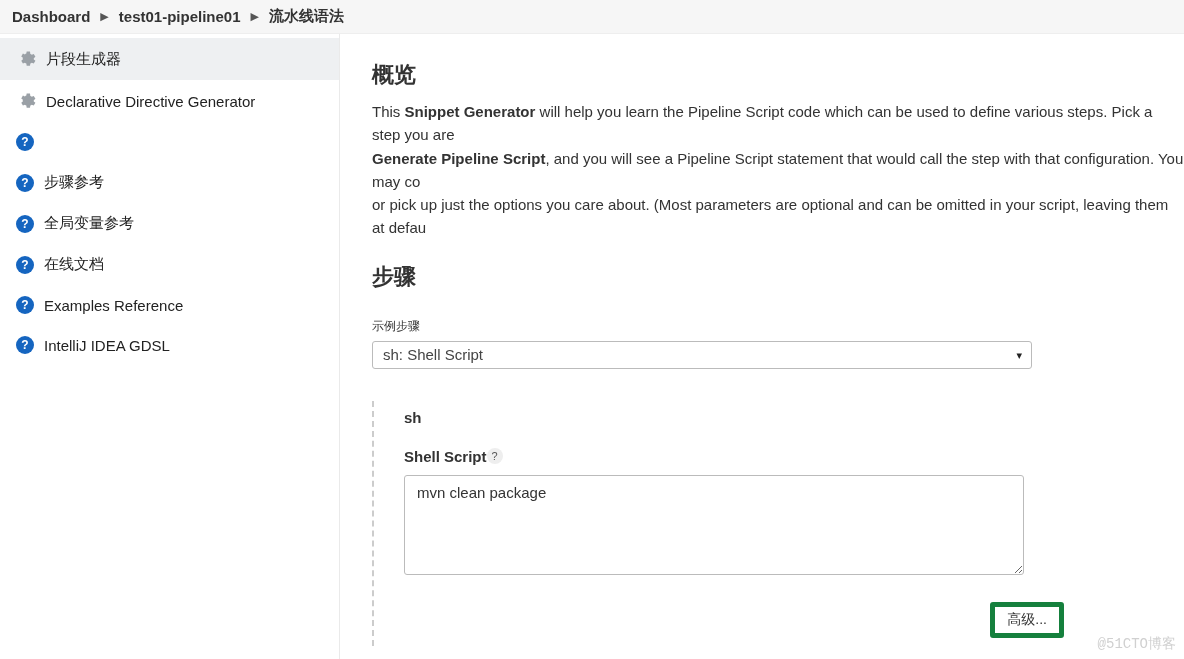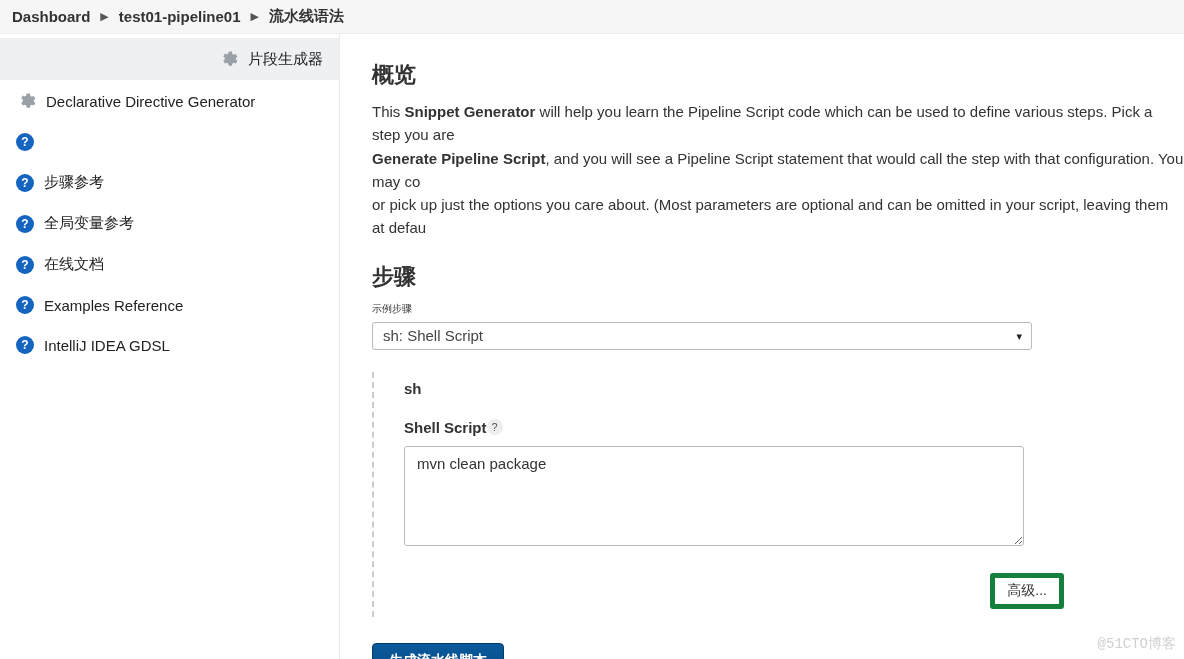--- a/index.html
+++ b/index.html
@@ -39,54 +39,54 @@
   }
   .sidebar-item {
     display: flex;
     align-items: center;
     gap: 10px;
     padding: 11px 16px;
     font-size: 15px;
     color: #222;
     cursor: pointer;
   }
-  .sidebar-item.selected { background: #eef0f2; justify-content: flex-end; }
+  .sidebar-item.selected { background: #eef0f2; }
 
   .icon { display:inline-flex; align-items:center; justify-content:center; flex-shrink:0; }
   .icon.gear { width:20px; height:20px; }
   .icon.help {
     width:18px; height:18px; border-radius:50%;
     background:#1565c0; color:#fff; font-weight:700; font-size:12px;
     display:inline-flex; align-items:center; justify-content:center;
   }
 
   
   .main { flex:1; padding: 20px 0 0 32px; overflow:hidden; position:relative; }
   h2.section { font-size:22px; font-weight:700; margin: 6px 0 10px 0; }
   .intro { font-size:15px; color:#333; line-height:1.55; max-width:820px; }
   .intro b { font-weight:700; }
 
-  .sub-label { font-size:10px; color:#333; margin: 10px 0 6px 0; }
+  .sub-label { font-size:12px; color:#333; margin: 26px 0 6px 0; }
 
   .select {
     width: 660px; height:28px;
     border:1px solid #bbb; border-radius:3px;
     padding: 0 10px; font-size:15px; color:#444;
     background:#fff;
     appearance:none;
     position:relative;
   }
   .select-wrap { position:relative; width:660px; }
   .select-wrap::after {
     content:"▾"; position:absolute; right:10px; top:50%; transform:translateY(-50%);
     font-size:11px; color:#222; pointer-events:none;
   }
 
   .config-block {
-    margin-top: 22px;
+    margin-top: 32px;
     border-left: 2px dashed #ccc;
     padding: 8px 0 8px 30px;
     width: 680px;
   }
   .config-title { font-weight:700; font-size:15px; margin-bottom: 22px; }
   .field-row { display:flex; gap:0; margin-bottom:10px; }
   .field-label { font-weight:700; font-size:15px; }
   .help-q {
     width:16px; height:16px; border-radius:50%; background:#eee; color:#555;
     font-size:11px; display:inline-flex; align-items:center; justify-content:center;

